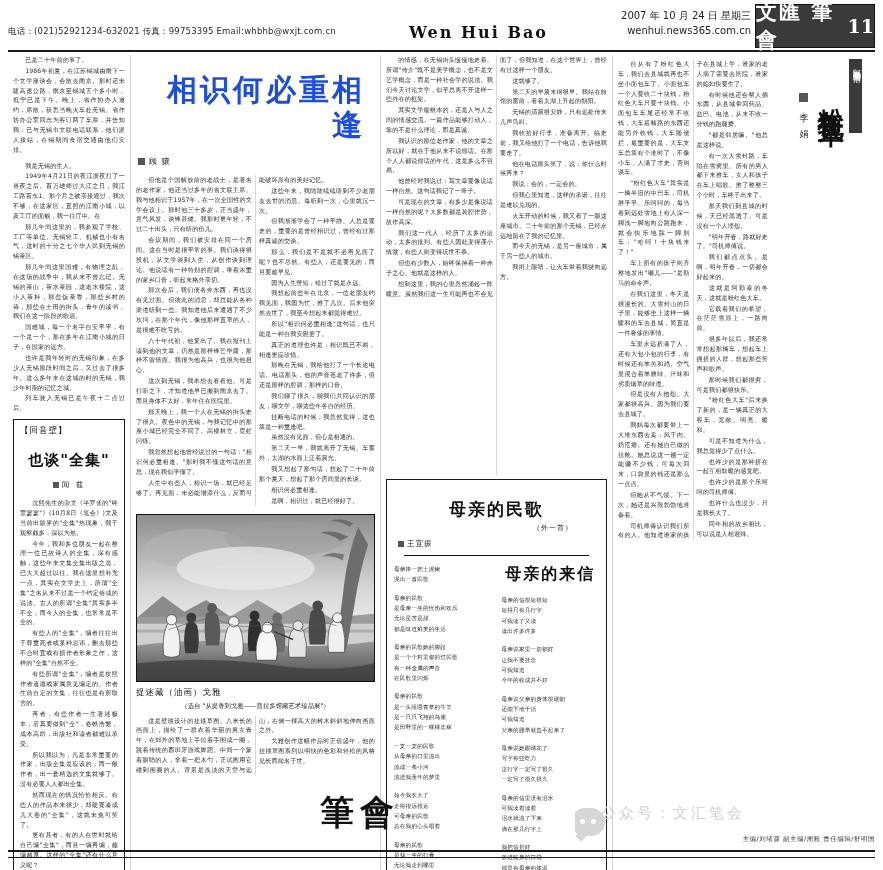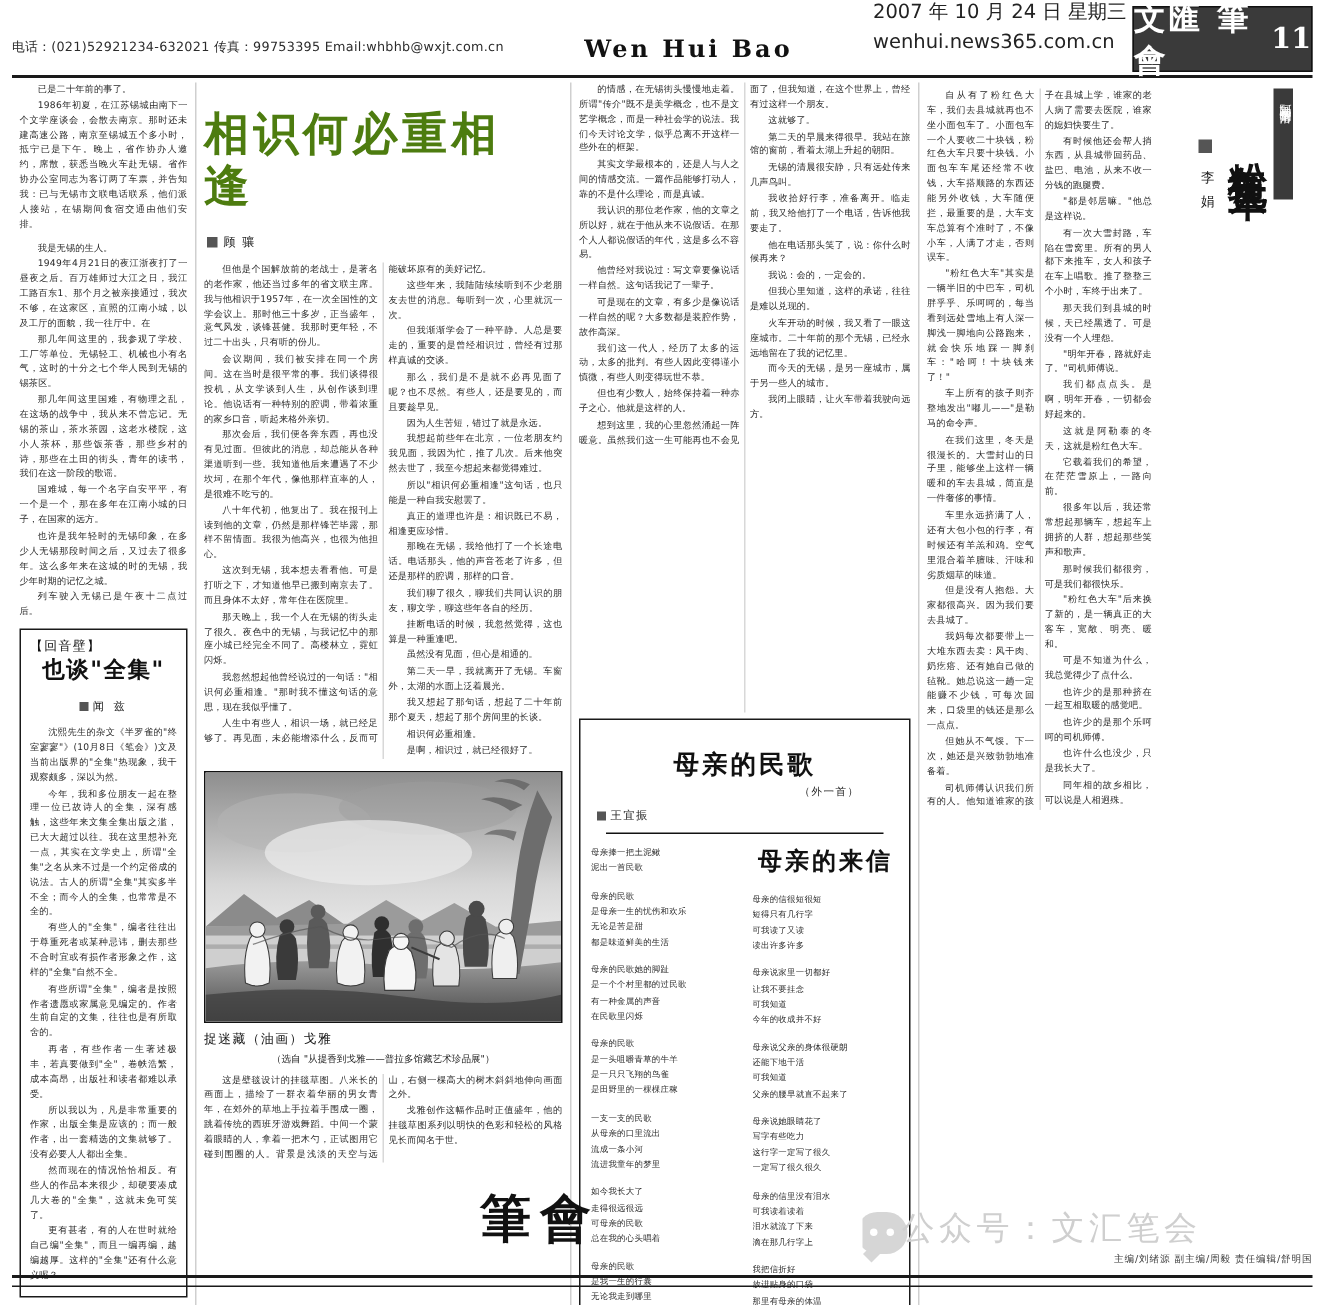--- a/index.html
+++ b/index.html
@@ -15,21 +15,21 @@
   .page { width:883px; height:870px; position:relative; padding: 0 8px; }
 
   
   .masthead { display:flex; align-items:flex-end; height:48px; position:relative; }
   .mh-left { font-size:8.5px; letter-spacing:.2px; color:#2b2b2b; padding-bottom:10px; white-space:nowrap; }
   .mh-center { flex:1; text-align:center; padding-bottom:6px; }
   .mh-center .wen {
     font-family:"DejaVu Serif","Liberation Serif",serif;
     font-size:16px; font-weight:700; letter-spacing:2px; color:#111;
   }
-  .mh-date { font-size:13px; line-height:1.5; text-align:left; color:#222; padding-bottom:10px; padding-right:4px; white-space:nowrap; }
+  .mh-date { font-size:10px; line-height:1.5; text-align:right; color:#222; padding-bottom:10px; padding-right:4px; white-space:nowrap; }
   .mh-flag {
     width:120px; height:44px; background:#3a3a3a; color:#fff;
     display:flex; align-items:center; justify-content:center; gap:5px;
     border:1px solid #111;
   }
   .mh-flag .zi {
     font-family:"DejaVu Serif","Liberation Serif",serif;
     font-size:21px; font-weight:700; letter-spacing:2px;
   }
   .mh-flag .pg { font-family:"DejaVu Serif","Liberation Serif",serif; font-size:19px; font-weight:700;text-align:right; }
@@ -59,28 +59,28 @@
     word-break: break-all;
   }
   .art-body p { margin:0 0 1px 0; text-indent:2em; }
 
   .two-col { column-count:2; column-gap:7px; column-rule:1px solid #d8d8d8; }
 
   
   .headline-main {
     font-family:"DejaVu Serif","Liberation Serif",serif;
     font-size:30px; font-weight:700; letter-spacing:3px;
-    text-align:left; color:#4d7c0f; margin:18px 10px 14px 0; line-height:1.15;
+    text-align:right; color:#1d4ed8; margin:18px 10px 14px 0; line-height:1.15;
   }
   .byline { font-size:8px; color:#222; margin:0 0 8px 2px; letter-spacing:1px; }
   .byline .sq { display:inline-block; width:7px; height:7px; background:#555; margin-right:4px; vertical-align:-1px; }
 
   
   .echo-box { border:1px solid #1a1a1a; padding:5px 6px 7px 6px; margin-top:6px; }
-  .echo-tag { font-size:8.5px; letter-spacing:1px; color:#111; }
+  .echo-tag { font-size:8.5px; letter-spacing:1px; color:#111; margin-bottom:14px; }
   .echo-title {
     font-family:"DejaVu Serif","Liberation Serif",serif;
     font-size:15px; font-weight:700; text-align:center; letter-spacing:1px; color:#111;
     margin-bottom:10px;
   }
   .echo-by { font-size:7.5px; text-align:center; margin-bottom:8px; letter-spacing:2px; }
   .echo-by .sq { display:inline-block; width:6px; height:6px; background:#555; margin-right:3px; vertical-align:-1px; }
 
   
   .painting-wrap { margin-top:8px; }
@@ -130,21 +130,21 @@
     font-family:"DejaVu Serif","Liberation Serif",serif;
     font-size:34px; font-weight:700; letter-spacing:6px; color:#111;
     text-align:center; margin-top:6px;
   }
 
   
   .footer { position:absolute; left:8px; right:8px; bottom:8px; }
   .wm-band { position:absolute; right:0; bottom:16px; width:300px; height:44px; overflow:hidden; }
   .wm-text {
     position:absolute; left:26px; top:2px;
-    font-size:22px; color:#cfcfcf; letter-spacing:3px; white-space:nowrap;
+    font-size:15px; color:#cfcfcf; letter-spacing:3px; white-space:nowrap;
     font-family:Liberation Serif, serif;
   }
   .wm-bubble { position:absolute; left:-4px; top:6px; width:34px; height:28px; background:#d6d6d6; border-radius:14px; }
   .wm-bubble::after { content:""; position:absolute; left:6px; bottom:-4px; width:8px; height:8px; background:#d6d6d6; transform:rotate(45deg); }
   .wm-bubble .d { position:absolute; width:5px; height:5px; background:#fff; border-radius:50%; top:11px; }
   .credits {
     position:absolute; right:0; bottom:18px; font-size:6.4px; color:#3a3a3a; letter-spacing:.6px; white-space:nowrap;
   }
   .rule-bot { border-top:2px solid #1a1a1a; position:absolute; left:0; right:0; bottom:10px; }
   .rule-bot2 { border-top:1px solid #1a1a1a; position:absolute; left:0; right:0; bottom:4px; }

